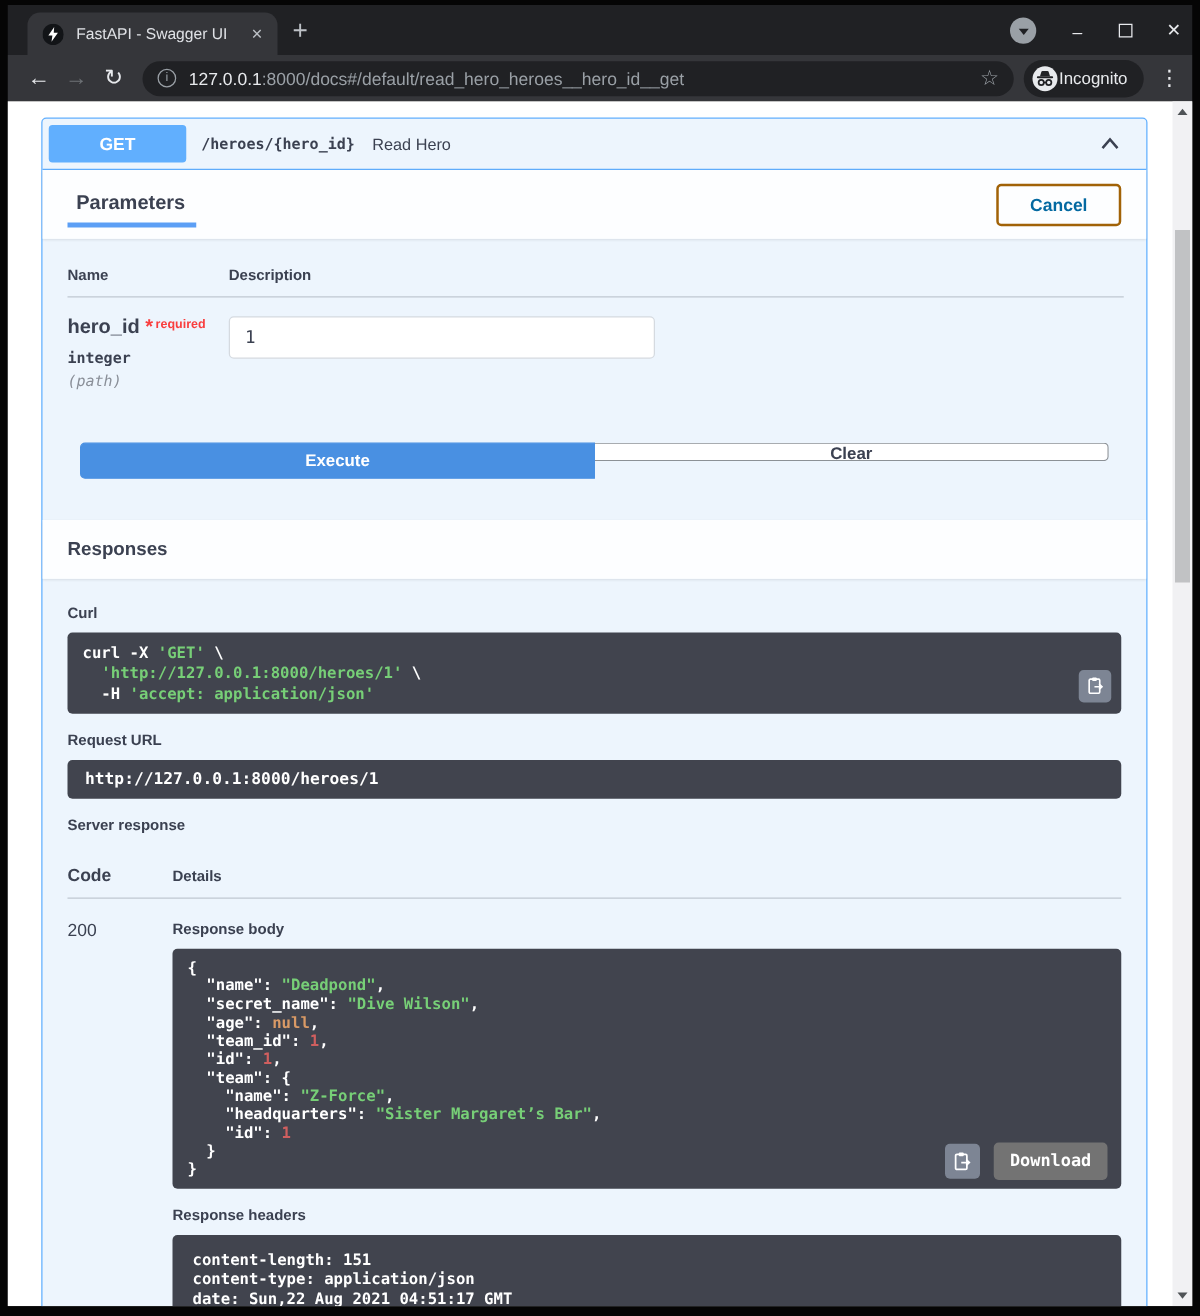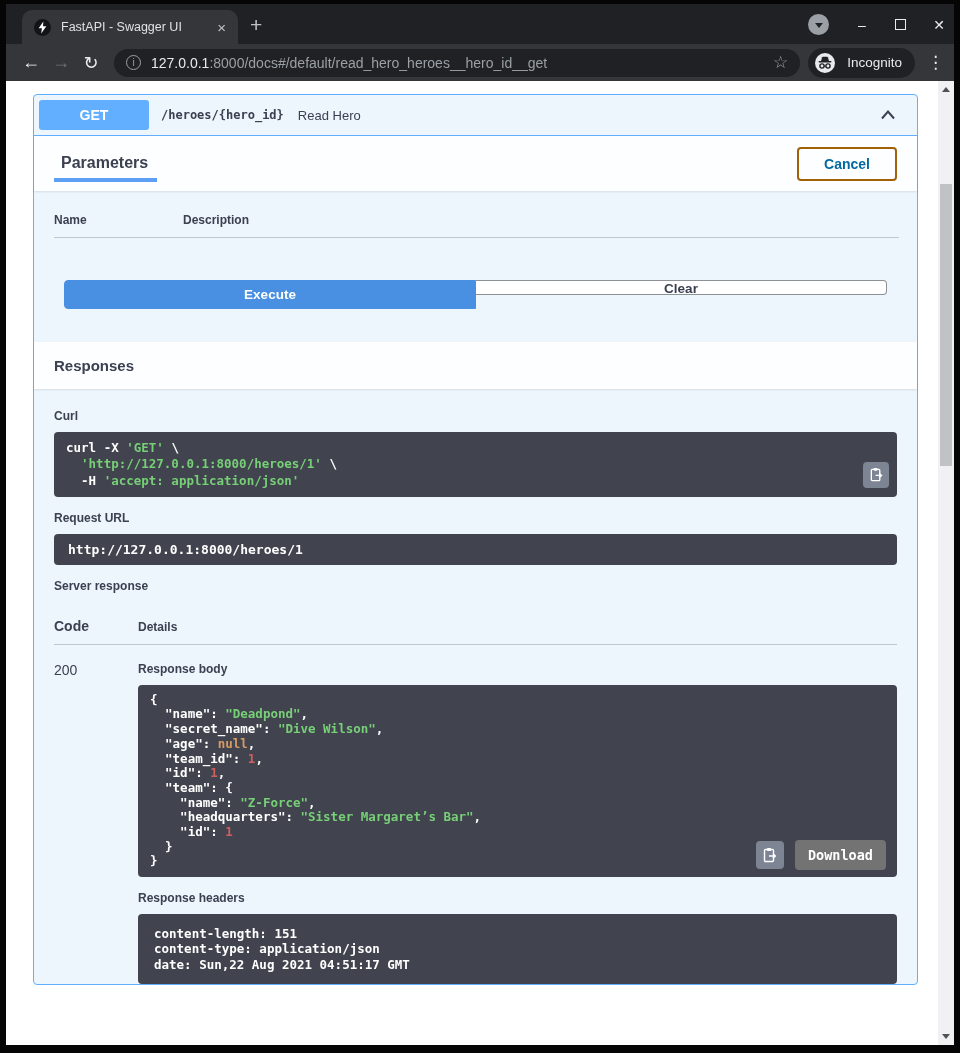--- a/index.html
+++ b/index.html
@@ -3,21 +3,21 @@
 <meta charset="utf-8">
 <style>
   * { margin:0; padding:0; box-sizing:border-box; }
   html,body { width:960px; height:1053px; background:#050505; overflow:hidden;
     font-family:"Liberation Sans","DejaVu Sans",sans-serif; }
   .frame { position:absolute; inset:0; background:#050505; padding:4px 6px 8px 6px; }
   .win { height:100%; display:flex; flex-direction:column; overflow:hidden; }
 
   
   .tabbar { height:40px; background:#202124; position:relative; display:flex; align-items:flex-end; flex-shrink:0; }
-  .tab { margin-left:16px; width:216px; height:34px; background:#35363a; border-radius:10px 10px 0 0;
+  .tab { margin-left:16px; width:200px; height:34px; background:#35363a; border-radius:10px 10px 0 0;
          display:flex; align-items:center; padding:0 8px 0 12px; }
   .favicon { width:17px; height:17px; flex-shrink:0; }
   .tab-title { color:#dfe1e5; font-size:12.5px; margin-left:10px; flex:1; white-space:nowrap; overflow:hidden; }
   .tab-close { color:#bdc1c6; font-size:15px; padding:0 4px; cursor:default; }
   .newtab { color:#bdc1c6; font-size:21px; font-weight:300; margin:0 0 7px 12px; }
   .win-controls { position:absolute; right:8px; top:10px; display:flex; align-items:center; gap:26px; }
   .caret-circle { width:21px; height:21px; border-radius:50%; background:#9aa0a6;
                   display:flex; align-items:center; justify-content:center; }
   .caret-circle span { width:0; height:0; border-left:4px solid transparent; border-right:4px solid transparent;
                   border-top:5px solid #202124; margin-top:1px; }
@@ -30,21 +30,21 @@
   .nav-btn.disabled { color:#6e7276; }
   .urlbar { flex:1; height:28px; background:#202124; border-radius:14px; display:flex; align-items:center;
             padding:0 12px; margin:0 8px; min-width:0; }
   .info-icon { width:15px; height:15px; border:1.3px solid #9aa0a6; border-radius:50%; color:#9aa0a6;
                font-size:10px; display:flex; align-items:center; justify-content:center; margin-right:10px; flex-shrink:0; }
   .url-text { font-size:14px; white-space:nowrap; overflow:hidden; flex:1; }
   .url-host { color:#e8eaed; }
   .url-rest { color:#9aa0a6; }
   .star { color:#9aa0a6; font-size:17px; margin-left:8px; }
   .incog-badge { height:30px; background:#202124; border-radius:15px; display:flex; align-items:center;
-                 gap:11px; padding:0 13px 0 6px; }
+                 gap:0; padding:0 13px 0 6px; }
   .incog-label { color:#e8eaed; font-size:13.5px; }
   .menu-dots { color:#e8eaed; font-size:17px; margin-left:12px; letter-spacing:0; }
 
   
   .content { flex:1; background:#ffffff; position:relative; overflow:hidden; }
   .scrollbar { position:absolute; top:0; right:0; bottom:0; width:16px; background:#f1f1f3; }
   .sb-arrow-up, .sb-arrow-down { position:absolute; left:4px; width:0; height:0;
       border-left:4px solid transparent; border-right:4px solid transparent; }
   .sb-arrow-up { top:6px; border-bottom:5px solid #4f5356; }
   .sb-arrow-down { bottom:6px; border-top:5px solid #4f5356; }
@@ -186,20 +186,30 @@
 
           <div class="section-header">
             <span class="tab-parameters">Parameters</span>
             <button class="cancel-btn">Cancel</button>
           </div>
 
           <div class="params-area">
             <div class="tbl-head">
               <span>Name</span>
               <span>Description</span>
+            </div>
+            <div class="param-row">
+              <div>
+                <div class="param-name"><span>hero_id</span> <span class="req-star">*</span><span class="req-label">required</span></div>
+                <div class="param-type">integer</div>
+                <div class="param-in">(path)</div>
+              </div>
+              <div>
+                <input class="param-input" value="1" style="">
+              </div>
             </div>
           </div>
 
           <div class="execute-wrapper">
             <button class="btn-execute">Execute</button>
             <button class="btn-clear">Clear</button>
           </div>
 
           <div class="section-header">
             <span class="resp-title">Responses</span>

